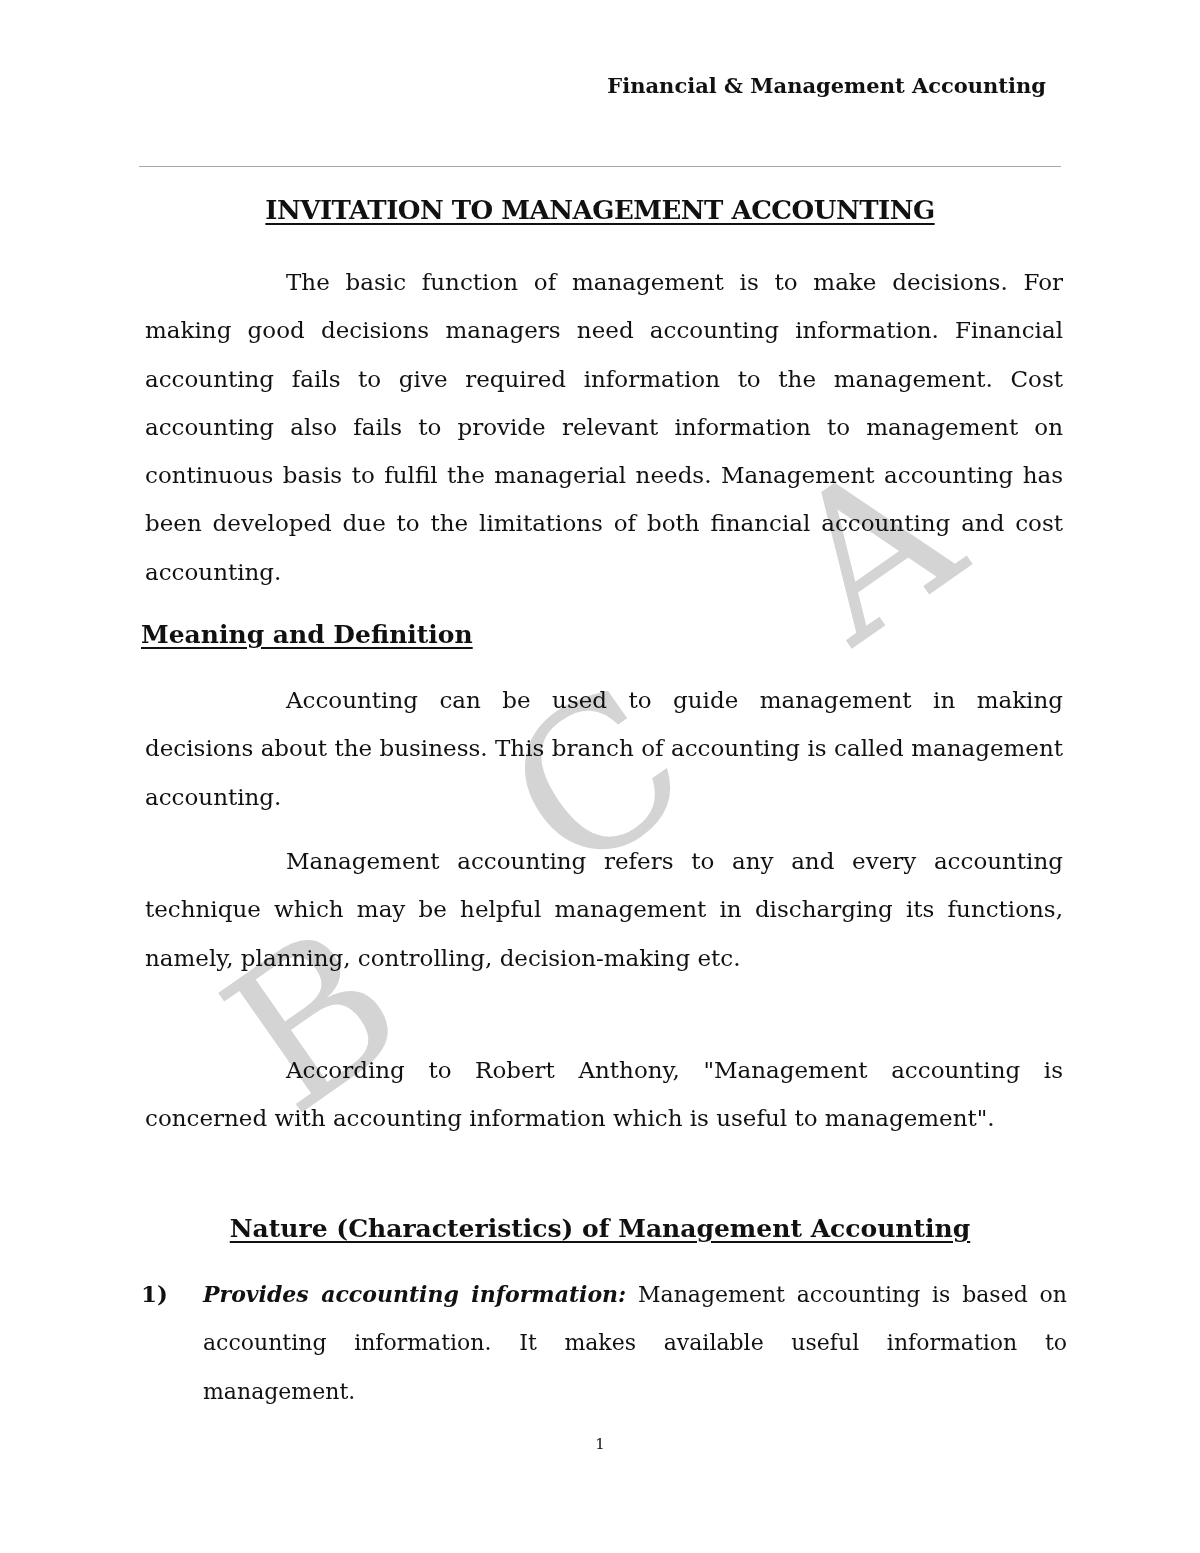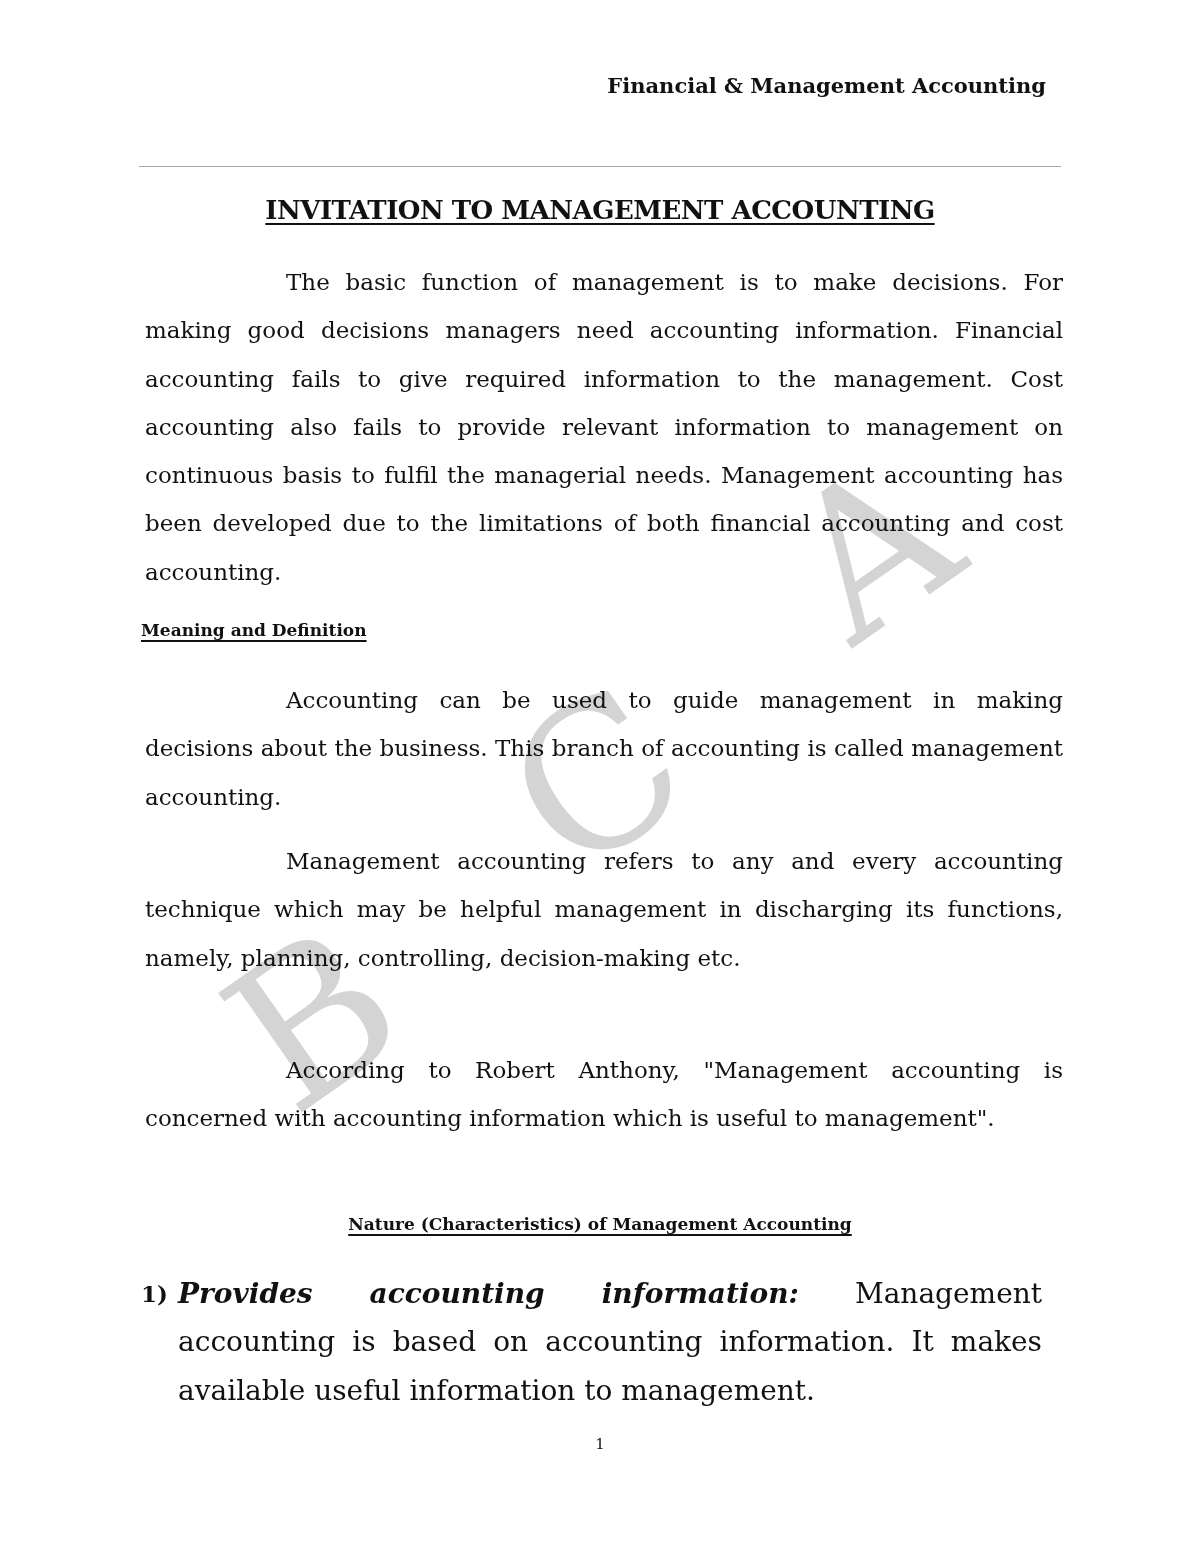--- a/index.html
+++ b/index.html
@@ -15,25 +15,25 @@
 
   .title { position: absolute; left: 0; width: 1200px; top: 195px; text-align: center;
            font-family: "DejaVu Serif", serif; font-weight: bold; font-size: 26px;
            letter-spacing: -0.5px; }
   .title span { text-decoration: underline; text-decoration-thickness: 2px; text-underline-offset: 4px; }
 
   .para { position: absolute; left: 145px; width: 918px; font-size: 23px;
           line-height: 48.3px; text-align: justify; text-align-last: left; }
   .indent { text-indent: 141px; }
 
-  .section-head { position: absolute; font-weight: bold; font-size: 17px; }
+  .section-head { position: absolute; font-weight: bold; font-size: 25px; }
   .section-head span { text-decoration: underline; text-decoration-thickness: 2px; text-underline-offset: 4px; }
 
   .list-num { position: absolute; left: 141px; font-weight: bold; font-size: 23px; }
-  .list-body { position: absolute; left: 178px; width: 864px; font-size: 28px;
+  .list-body { position: absolute; left: 203px; width: 864px; font-size: 22px;
                line-height: 48.3px; text-align: justify; text-align-last: left; }
   .list-lead { font-weight: bold; font-style: italic; }
 
   .page-num { position: absolute; top: 1435px; left: 0; width: 1200px; text-align: center;
               font-size: 15px; }
 
   .wm { position: absolute; font-family: "DejaVu Serif", serif; font-size: 200px;
         color: #d4d4d4; transform: rotate(-35deg); transform-origin: center; pointer-events: none;
         line-height: 1; }
 </style>

